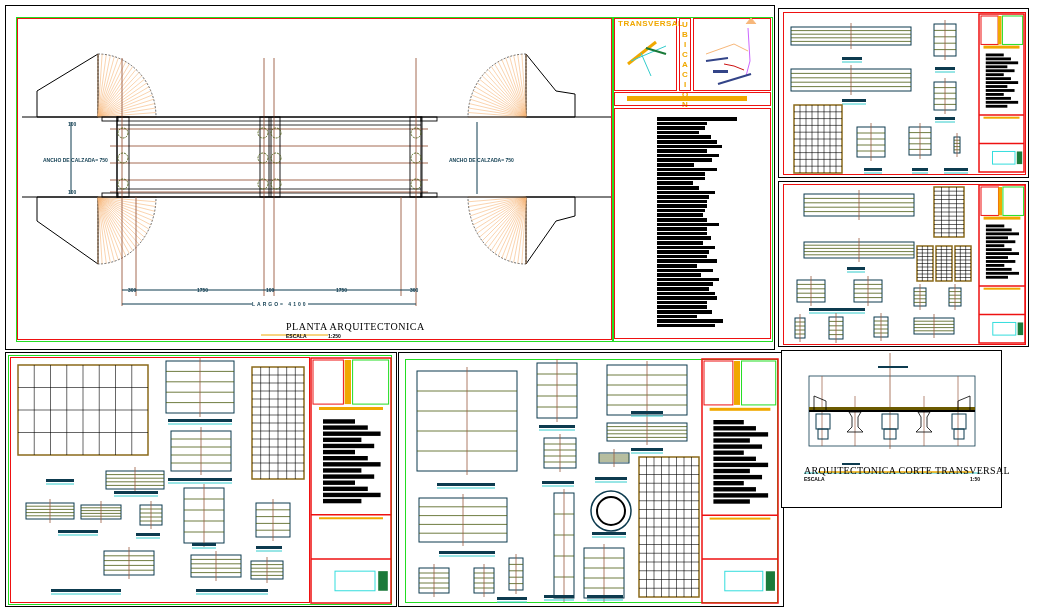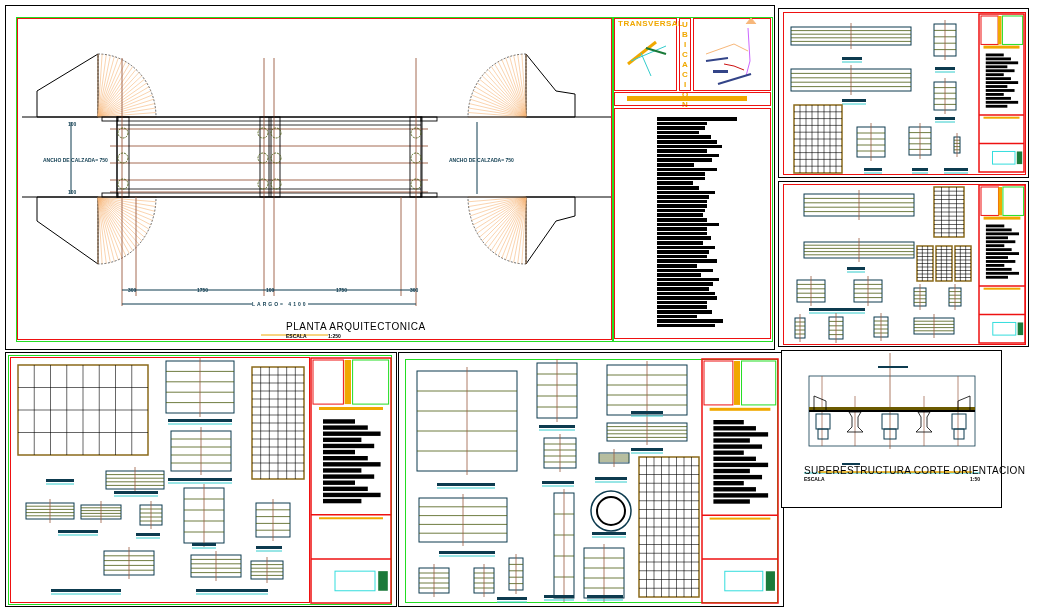--- a/index.html
+++ b/index.html
@@ -1,21 +1,21 @@
 <!DOCTYPE html>
 <html><head>
 <meta charset="utf-8">
 <style>
   html,body{margin:0;padding:0;background:#ffffff;}
   body{width:1039px;height:613px;position:relative;overflow:hidden;font-family:"Liberation Sans",sans-serif;}
   .sheet{position:absolute;border:1px solid #000;background:#fff;box-sizing:border-box;}
   .g{position:absolute;border:1px solid #22dd22;box-sizing:border-box;}
   .r{position:absolute;border:1.5px solid #ee1111;box-sizing:border-box;}
   svg{position:absolute;left:0;top:0;}
-  .lbl{position:absolute;font-size:10px;color:#000;letter-spacing:0.5px;white-space:nowrap;}
+  .lbl{position:absolute;font-size:10px;color:#000;letter-spacing:0.5px;white-space:nowrap;font-family:Liberation Serif, serif;}
   .tiny{position:absolute;font-size:5px;color:#0d3b4f;font-weight:bold;white-space:nowrap;}
   .vtext{position:absolute;font-size:8px;font-weight:bold;color:#f0a800;line-height:10px;text-align:center;width:10px;}
   .orient{position:absolute;font-size:8px;font-weight:bold;color:#f0a800;letter-spacing:0.5px;white-space:nowrap;}
 </style>
 </head>
 <body>
 
 <div class="sheet" style="left:5px;top:5px;width:770px;height:345px;">
   <div class="g" style="left:10px;top:11px;width:597px;height:325px;"></div>
   <div class="r" style="left:11px;top:12px;width:595px;height:322px;"></div>
@@ -858,16 +858,16 @@
         <rect x="170" y="63" width="14" height="15"></rect>
       <rect x="36" y="78" width="10" height="10"></rect>
         <rect x="102" y="78" width="12" height="10"></rect>
         <rect x="172" y="78" width="10" height="10"></rect>
     </g>
     <rect x="96" y="15" width="30" height="2" fill="#0d3b4f"></rect>
     <rect x="60" y="112" width="18" height="2" fill="#0d3b4f"></rect>
     <line x1="22" y1="122" x2="198" y2="122" stroke="#33cccc" stroke-width="1"></line>
     <line x1="36" y1="121" x2="190" y2="121" stroke="#f0a800" stroke-width="1.5"></line>
   </svg>
-  <span class="lbl" style="left:22px;top:114px;font-size:10px;letter-spacing:0.3px;">SUPERESTRUCTURA CORTE ORIENTACION</span>
+  <span class="lbl" style="left:22px;top:114px;font-size:10px;letter-spacing:0.3px;">ARQUITECTONICA CORTE TRANSVERSAL</span>
   <span class="tiny" style="left:22px;top:125px;color:#000;">ESCALA</span>
   <span class="tiny" style="left:188px;top:125px;color:#000;">1:50</span>
 </div>
 
 </body></html>

